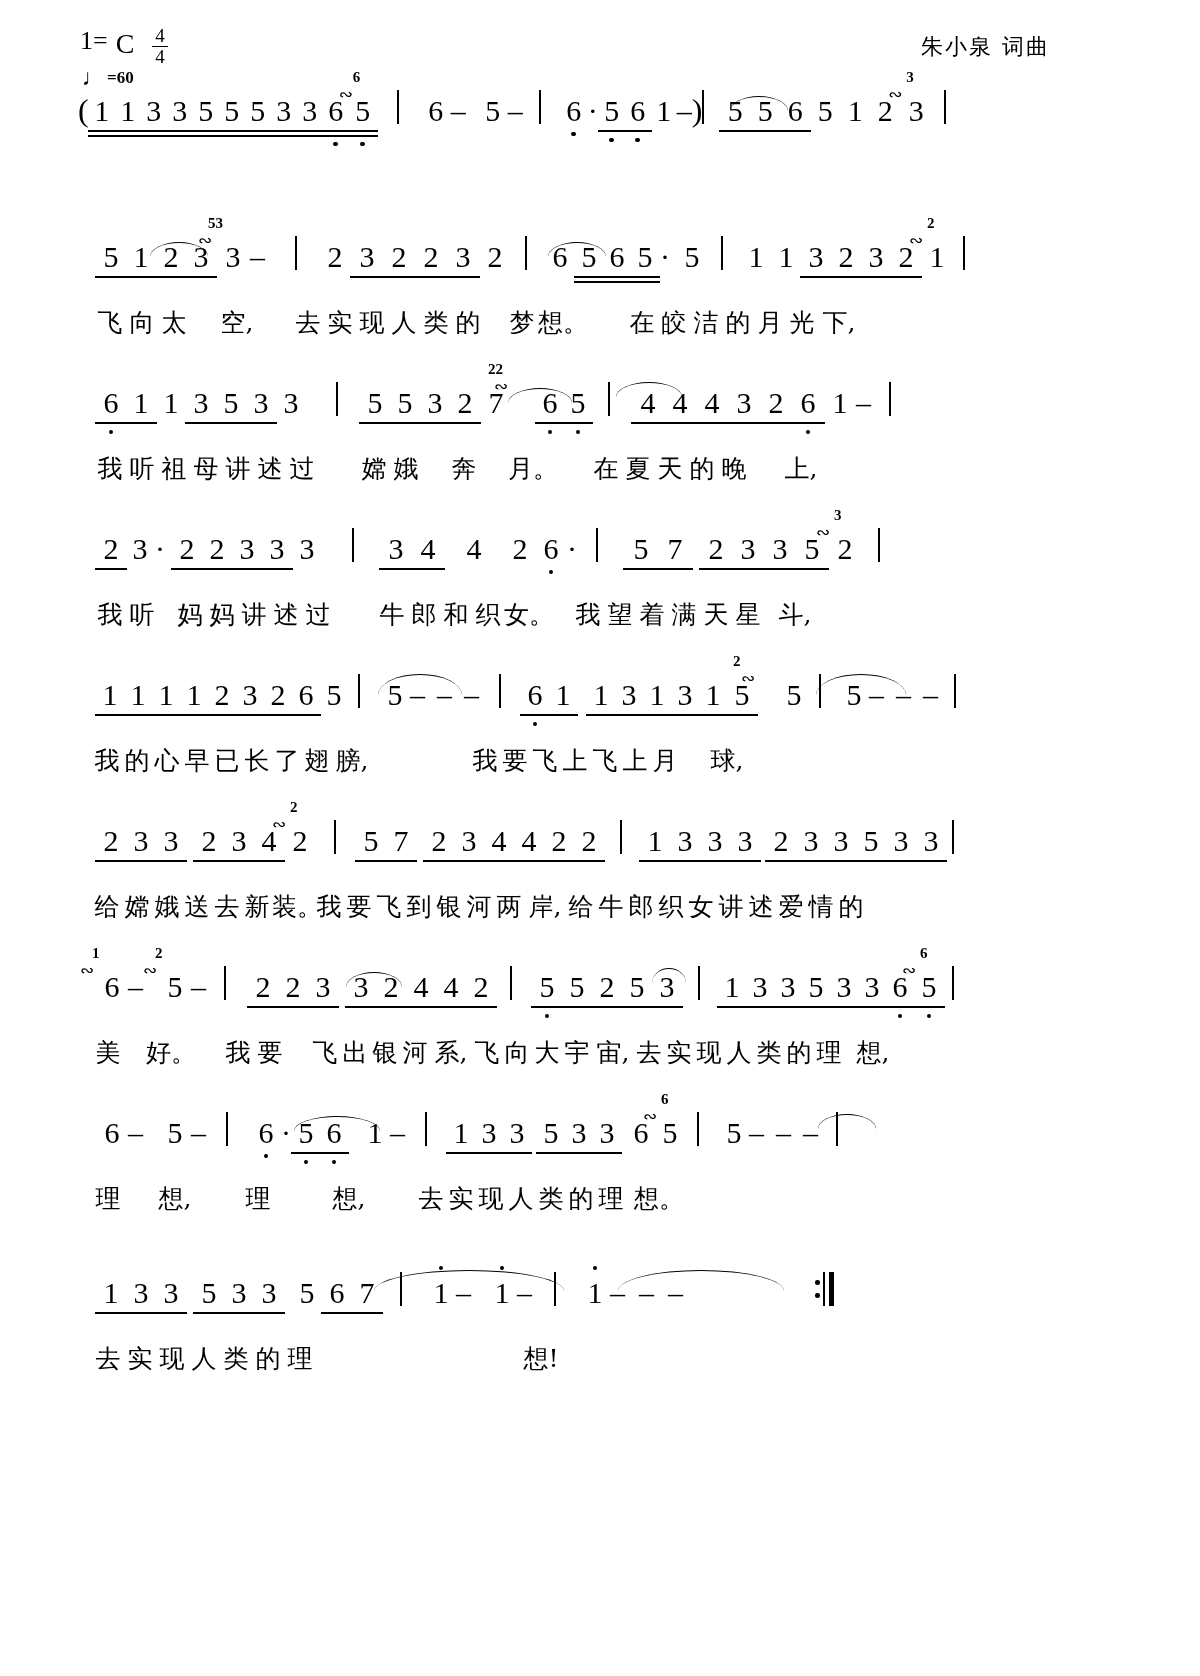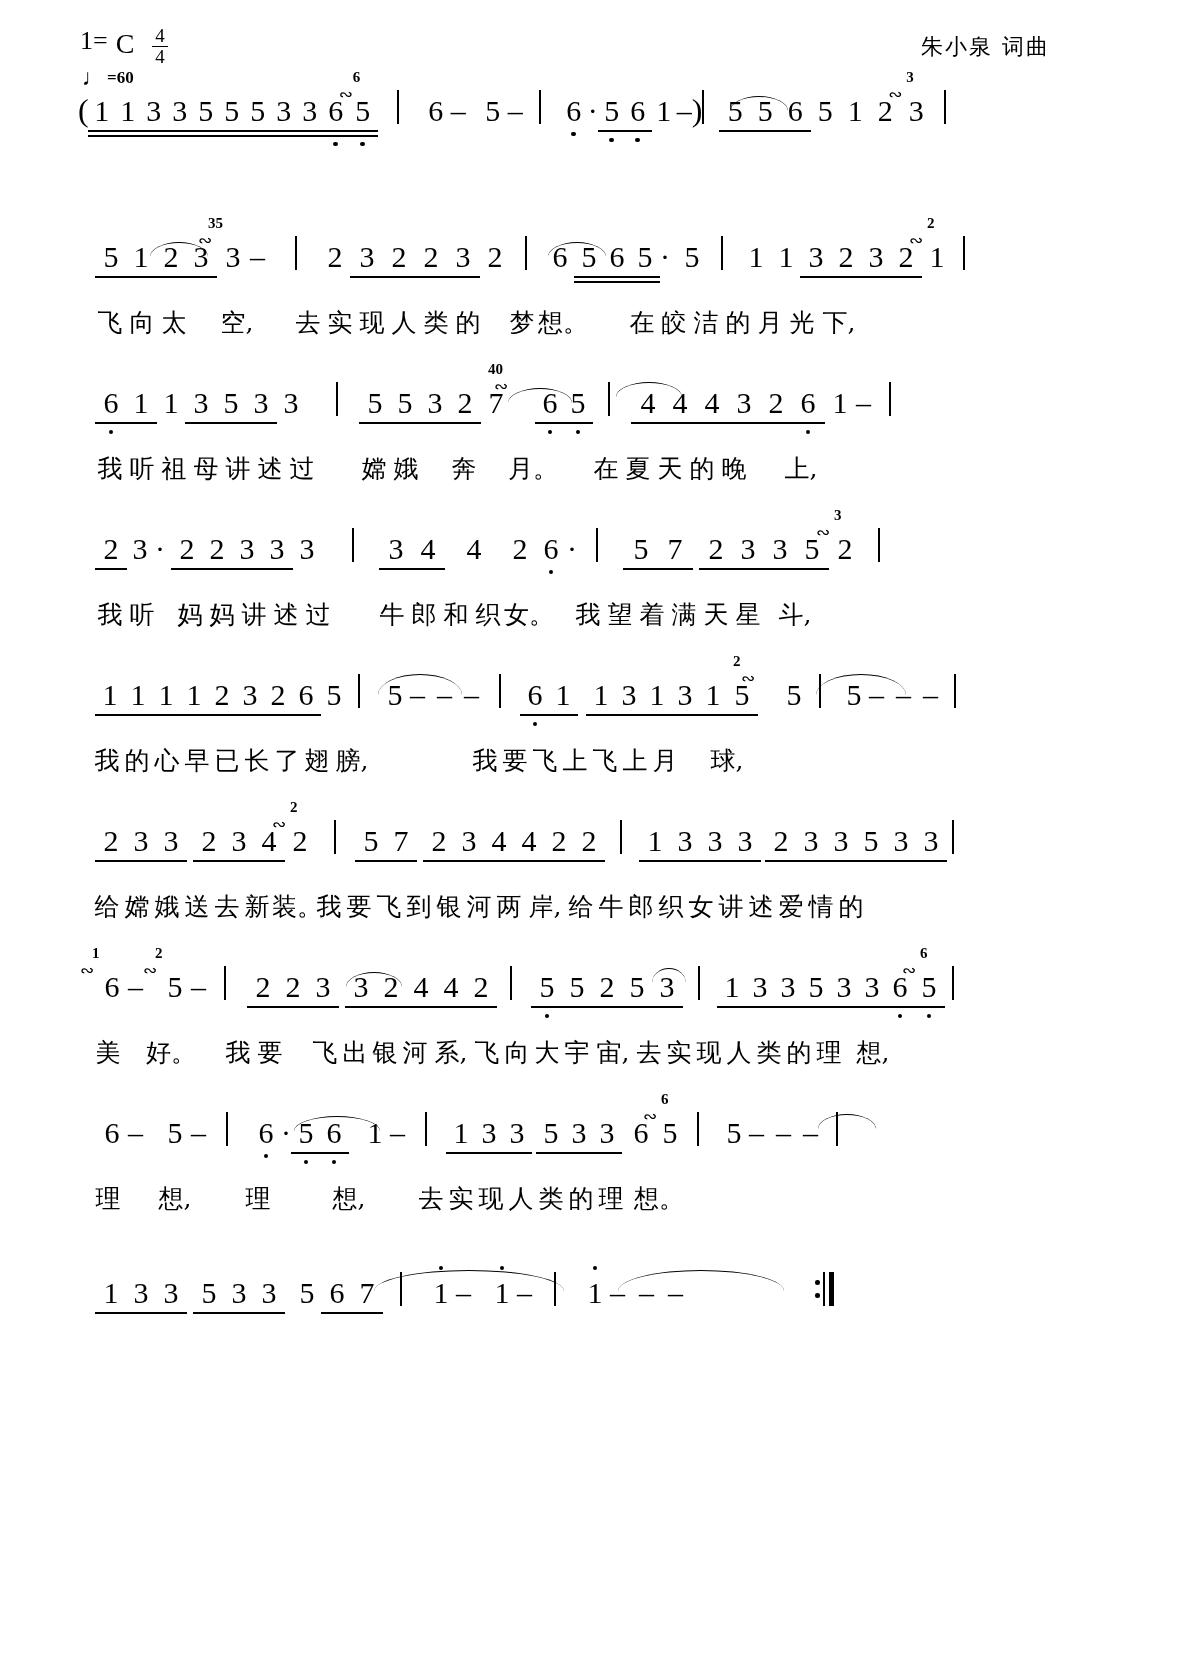--- a/index.html
+++ b/index.html
@@ -292,21 +292,21 @@
   </div>
 
   <div class="system">
     <div class="notes">
       <span class="sp" style="width:18px"></span>
       <span class="n beamed1" style="width:30px">5<i class="bl1"></i></span>
       <span class="n beamed1" style="width:30px">1<i class="bl1"></i></span>
       <span class="n beamed1" style="width:30px">2<i class="bl1"></i></span>
       <span class="n beamed1" style="width:30px">3<i class="bl1"></i></span>
       <span class="n" style="width:34px">3
-        <span class="orn" style="top:-26px;left:-8px">35</span>
+        <span class="orn" style="top:-26px;left:-8px">53</span>
         <span class="sq" style="top:-10px;left:-18px">∾</span>
       </span>
       <span class="dash">–</span>
       <span class="sp" style="width:30px"></span>
       <span class="bar"></span>
       <span class="sp" style="width:22px"></span>
       <span class="n" style="width:32px">2</span>
       <span class="n beamed1" style="width:32px">3<i class="bl1"></i></span>
       <span class="n beamed1" style="width:32px">2<i class="bl1"></i></span>
       <span class="n beamed1" style="width:32px">2<i class="bl1"></i></span>
@@ -379,21 +379,21 @@
       <span class="n beamed1" style="width:30px">3<i class="bl1"></i></span>
       <span class="n" style="width:30px">3</span>
       <span class="sp" style="width:30px"></span>
       <span class="bar"></span>
       <span class="sp" style="width:22px"></span>
       <span class="n beamed1" style="width:30px">5<i class="bl1"></i></span>
       <span class="n beamed1" style="width:30px">5<i class="bl1"></i></span>
       <span class="n beamed1" style="width:30px">3<i class="bl1"></i></span>
       <span class="n beamed1" style="width:30px">2<i class="bl1"></i></span>
       <span class="n" style="width:32px">7
-        <span class="orn" style="top:-26px;left:8px">40</span>
+        <span class="orn" style="top:-26px;left:8px">22</span>
         <span class="sq" style="top:-10px;left:14px">∾</span>
       </span>
       <span class="sp" style="width:24px"></span>
       <span class="n beamed1" style="width:28px">6<i class="bl1"></i><i class="ldot" style="bottom:-16px"></i></span>
       <span class="n beamed1" style="width:28px">5<i class="bl1"></i><i class="ldot" style="bottom:-16px"></i></span>
       <span class="sp" style="width:16px"></span>
       <span class="bar"></span>
       <span class="sp" style="width:22px"></span>
       <span class="n beamed1" style="width:32px">4<i class="bl1"></i></span>
       <span class="n beamed1" style="width:32px">4<i class="bl1"></i></span>
@@ -837,15 +837,27 @@
       <span class="dash">–</span>
       <span class="sp" style="width:14px"></span>
       <span class="dash">–</span>
       <span class="sp" style="width:140px"></span>
       <span class="endbar">
         <i class="d1"></i><i class="d2"></i><i class="thin"></i><i class="thick"></i>
       </span>
       <span class="slur big" style="left:296px; top:-2px; width:190px;"></span>
       <span class="slur big" style="left:540px; top:-2px; width:166px;"></span>
     </div>
+    <div class="lyrics">
+      <span class="sp" style="width:14px"></span>
+      <span class="ly" style="width:32px">去</span>
+      <span class="ly" style="width:32px">实</span>
+      <span class="ly" style="width:32px">现</span>
+      <span class="ly" style="width:32px">人</span>
+      <span class="ly" style="width:32px">类</span>
+      <span class="ly" style="width:32px">的</span>
+      <span class="ly" style="width:32px">理</span>
+      <span class="sp" style="width:200px"></span>
+      <span class="ly" style="width:50px">想!</span>
+    </div>
   </div>
 
 </div>
 
 </body></html>

